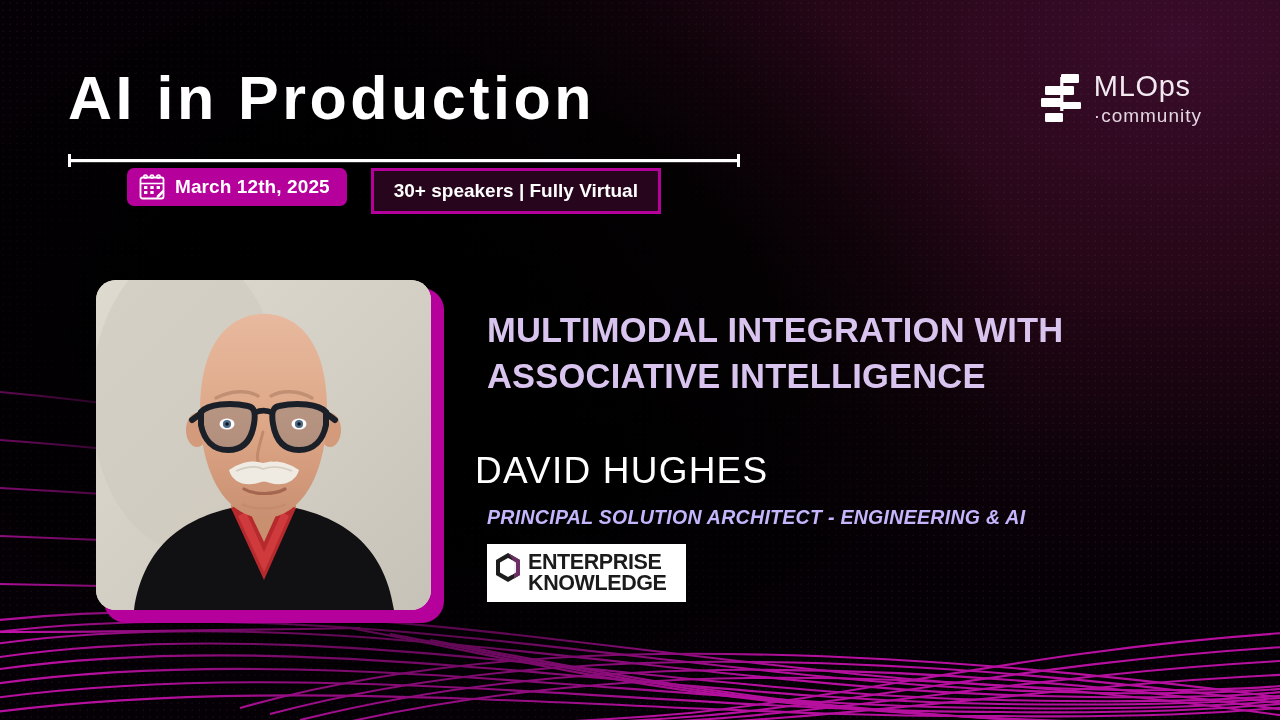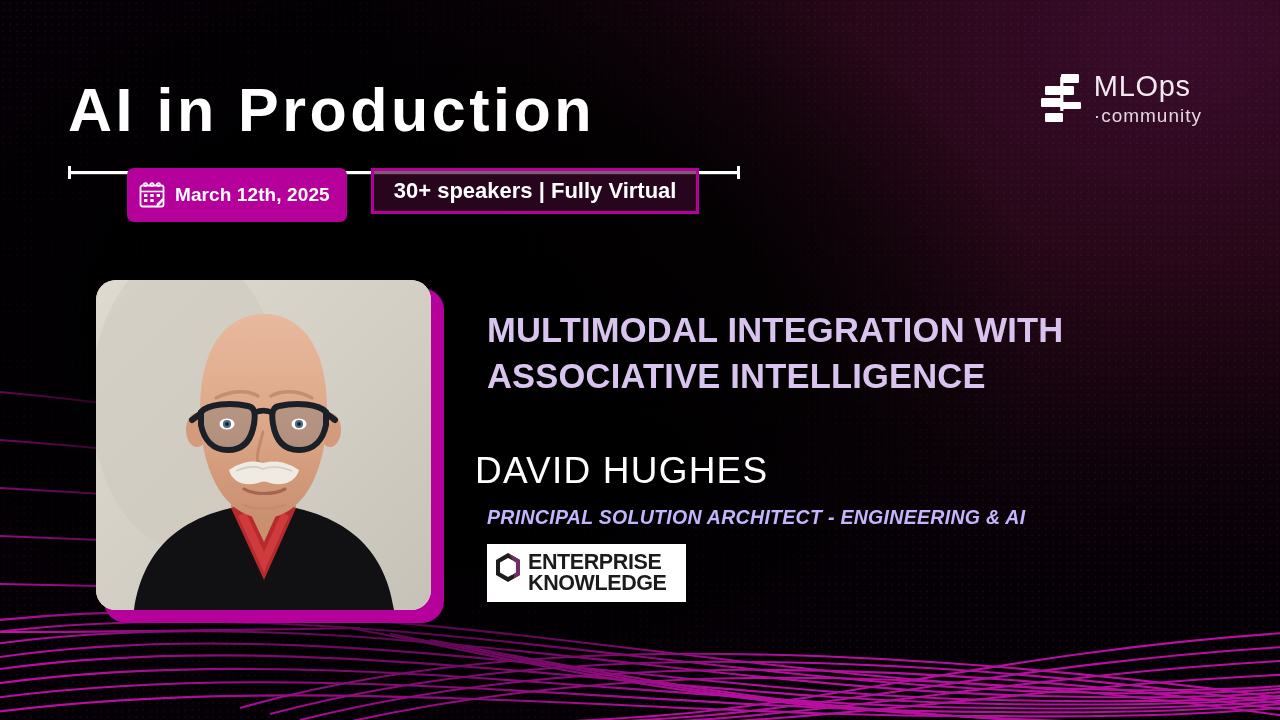--- a/index.html
+++ b/index.html
@@ -28,55 +28,55 @@
     opacity:.5;
   }
   #vignette {
     position:absolute; inset:0;
     background:radial-gradient(ellipse 760px 520px at 430px 330px, rgba(0,0,0,.92) 0%, rgba(0,0,0,.8) 45%, rgba(0,0,0,0) 80%);
     pointer-events:none;
   }
   #waves, #fan { position:absolute; inset:0; width:1280px; height:720px; pointer-events:none; }
 
   
-  #header { position:absolute; left:68px; top:78px; }
+  #header { position:absolute; left:68px; top:66px; }
   #event-title {
     font-size:61px;
     font-weight:bold;
     color:#ffffff;
     letter-spacing:3.5px;
     line-height:1.05;
     white-space:nowrap;
   }
   #rule {
     position:absolute; left:0px; top:86px;
     width:672px; height:18px;
   }
 
   
   #badges { position:absolute; left:127px; top:168px; display:flex; align-items:stretch; gap:24px; }
   #date-badge {
     display:flex; align-items:center; gap:9px;
     background:#b5009b;
     border-radius:7px;
     padding:7px 17px 7px 11px;
-    height:54px;
+    height:38px;
   }
   #cal-icon { width:28px; height:28px; flex:0 0 28px; display:block; }
   #date-text {
     color:#ffffff; font-size:19px; font-weight:bold; letter-spacing:.1px; white-space:nowrap;
   }
   #speakers-badge {
     display:flex; align-items:center; justify-content:center;
     border:3px solid #b5009b;
     background:rgba(58,8,44,.66);
     padding:0 20px;
     height:46px;
   }
-  #speakers-text { color:#ffffff; font-size:22px; font-weight:bold; white-space:nowrap; }
+  #speakers-text { color:#ffffff; font-size:19px; font-weight:bold; white-space:nowrap; }
 
   
   #mlops-logo { position:absolute; right:78px; top:72px; display:flex; align-items:center; gap:13px; }
   #mlops-mark { width:44px; height:52px; display:block; }
   #mlops-words { display:flex; flex-direction:column; align-items:flex-start; }
   #mlops-name {
     color:#f2eaf0; font-size:29px; letter-spacing:.7px; line-height:1; font-weight:normal;
   }
   #mlops-sub {
     color:#e4d6e0; font-size:19px; letter-spacing:1px; margin-top:5px; line-height:1; font-weight:normal;

